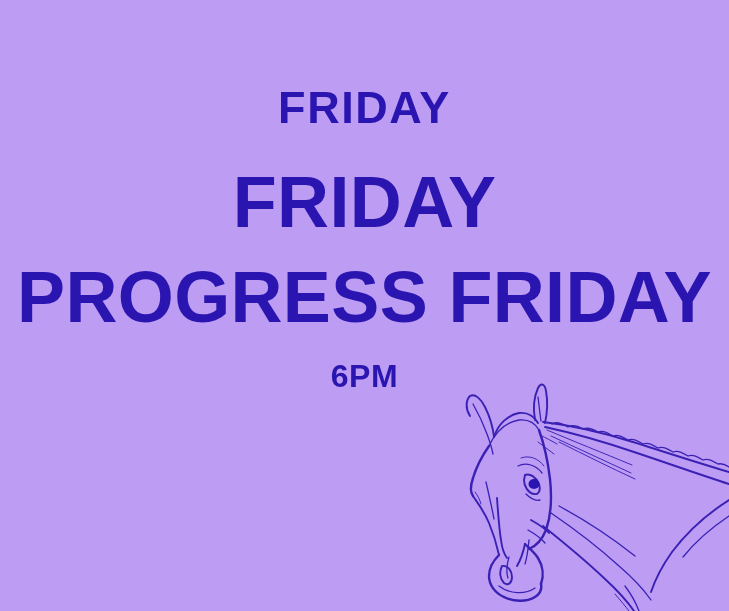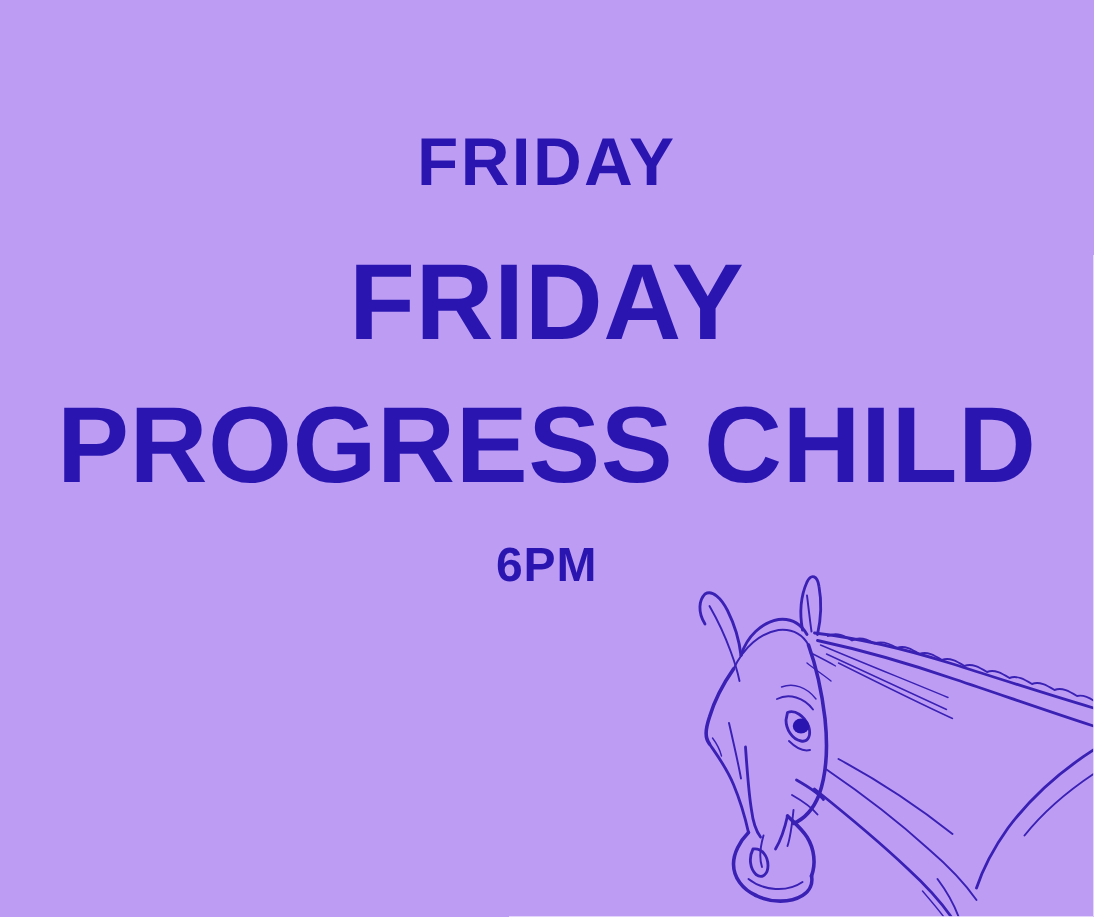--- a/index.html
+++ b/index.html
@@ -97,21 +97,21 @@
 </head>
 <body>
 
 <div id="poster" style="background: rgb(189, 157, 244);">
 
   <div class="text-stack">
     <div class="line line-day" style="color: rgb(42, 21, 176);">FRIDAY</div>
 
     <div class="line line-title-1" style="color: rgb(42, 21, 176);">FRIDAY</div>
 
-    <div class="line line-title-2" style="color: rgb(42, 21, 176);">PROGRESS CHILD</div>
+    <div class="line line-title-2" style="color: rgb(42, 21, 176);">PROGRESS FRIDAY</div>
 
     <div class="line line-time" style="color: rgb(42, 21, 176);">6PM</div>
   </div>
 
   <div class="horse-art">
     <svg viewBox="0 0 290 231" xmlns="http://www.w3.org/2000/svg" aria-hidden="true">
 
       <path class="hstroke hw-med" d="M31 36 C26 28 27 20 31 16 C36 13 42 19 46 27
                C51 37 54 48 55 57" style="stroke: rgb(58, 33, 180);"></path>
 

